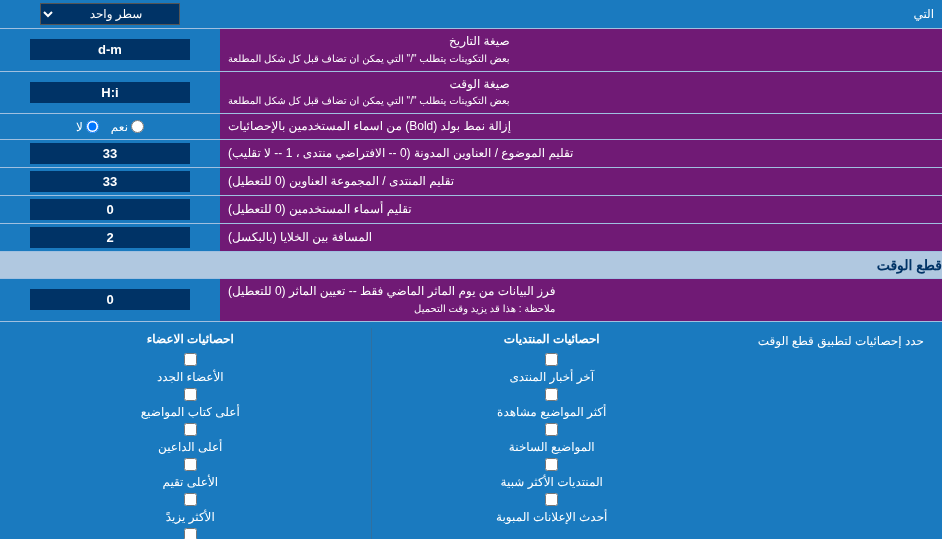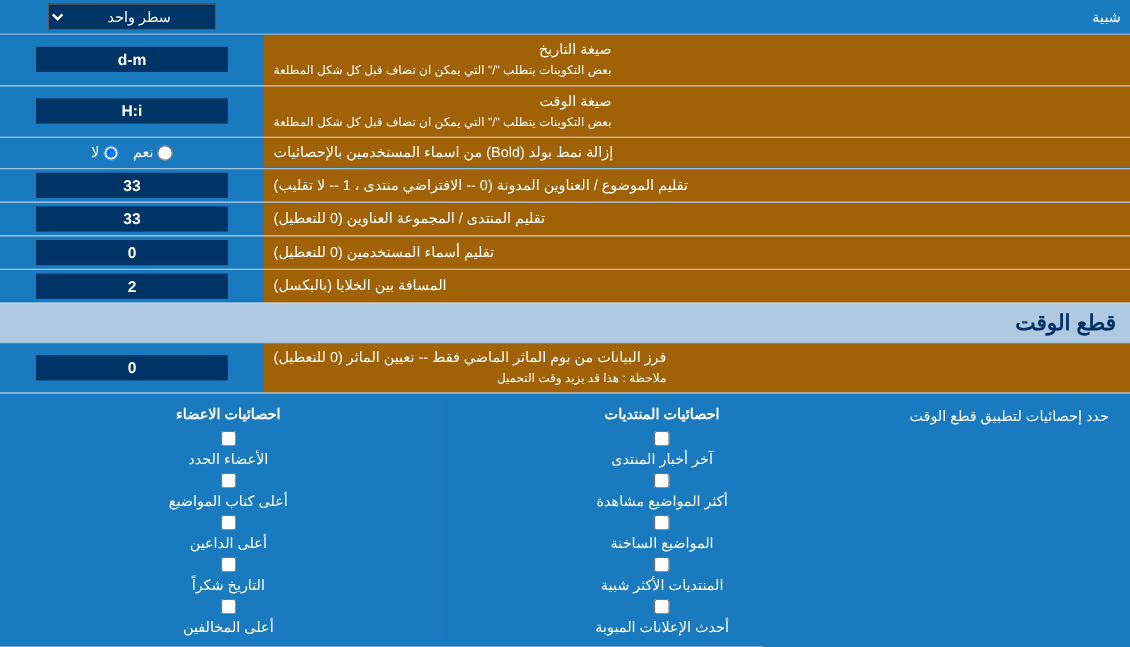--- a/index.html
+++ b/index.html
@@ -14,21 +14,21 @@
       background: #fff;
     }
     .row {
       display: flex;
       flex-direction: row;
       border-bottom: 1px solid #a0c0e0;
       min-height: 28px;
       align-items: stretch;
     }
     .row-label {
-      background: #a16207;
+      background: #701a75;
       color: #fff;
       flex: 1;
       padding: 4px 8px;
       display: flex;
       align-items: center;
       justify-content: flex-end;
       text-align: right;
       font-size: 12px;
       line-height: 1.4;
     }
@@ -109,22 +109,22 @@
       display: flex;
       align-items: center;
       gap: 3px;
       cursor: pointer;
     }
     
     .section-header {
       background: #b0c8e0;
       color: #003366;
       font-weight: bold;
-      font-size: 18px;
-      padding: 5px 12px;
+      font-size: 14px;
+      padding: 5px 0;
       border-bottom: 1px solid #a0c0e0;
       text-align: right;
     }
     
     .bottom-area {
       background: #1a7abf;
       padding: 6px 10px;
     }
     .checkbox-col {
       flex: 1;
@@ -165,21 +165,21 @@
       flex: 0 0 200px;
       max-width: 200px;
     }
   </style>
 </head>
 <body>
 
 <div class="main-container">
 
   <div class="header-row">
-    <div class="header-label">شبية</div>
+    <div class="header-label">التي</div>
     <div class="header-select-wrap">
       <select class="header-select">
         <option>سطر واحد</option>
         <option>سطرين</option>
         <option>ثلاثة أسطر</option>
       </select>
     </div>
   </div>
 
   <div class="row">
@@ -303,21 +303,25 @@
           <div class="checkbox-item">
             <input type="checkbox" style="">
             <span>أعلى كتاب المواضيع</span>
           </div>
           <div class="checkbox-item">
             <input type="checkbox" style="">
             <span>أعلى الداعين</span>
           </div>
           <div class="checkbox-item">
             <input type="checkbox" style="">
-            <span>التاريخ شكراً</span>
+            <span>الأعلى تقيم</span>
+          </div>
+          <div class="checkbox-item">
+            <input type="checkbox" style="">
+            <span>الأكثر يزيدً</span>
           </div>
           <div class="checkbox-item">
             <input type="checkbox" style="">
             <span>أعلى المخالفين</span>
           </div>
         </div>
       </div>
     </div>
   </div>
 

